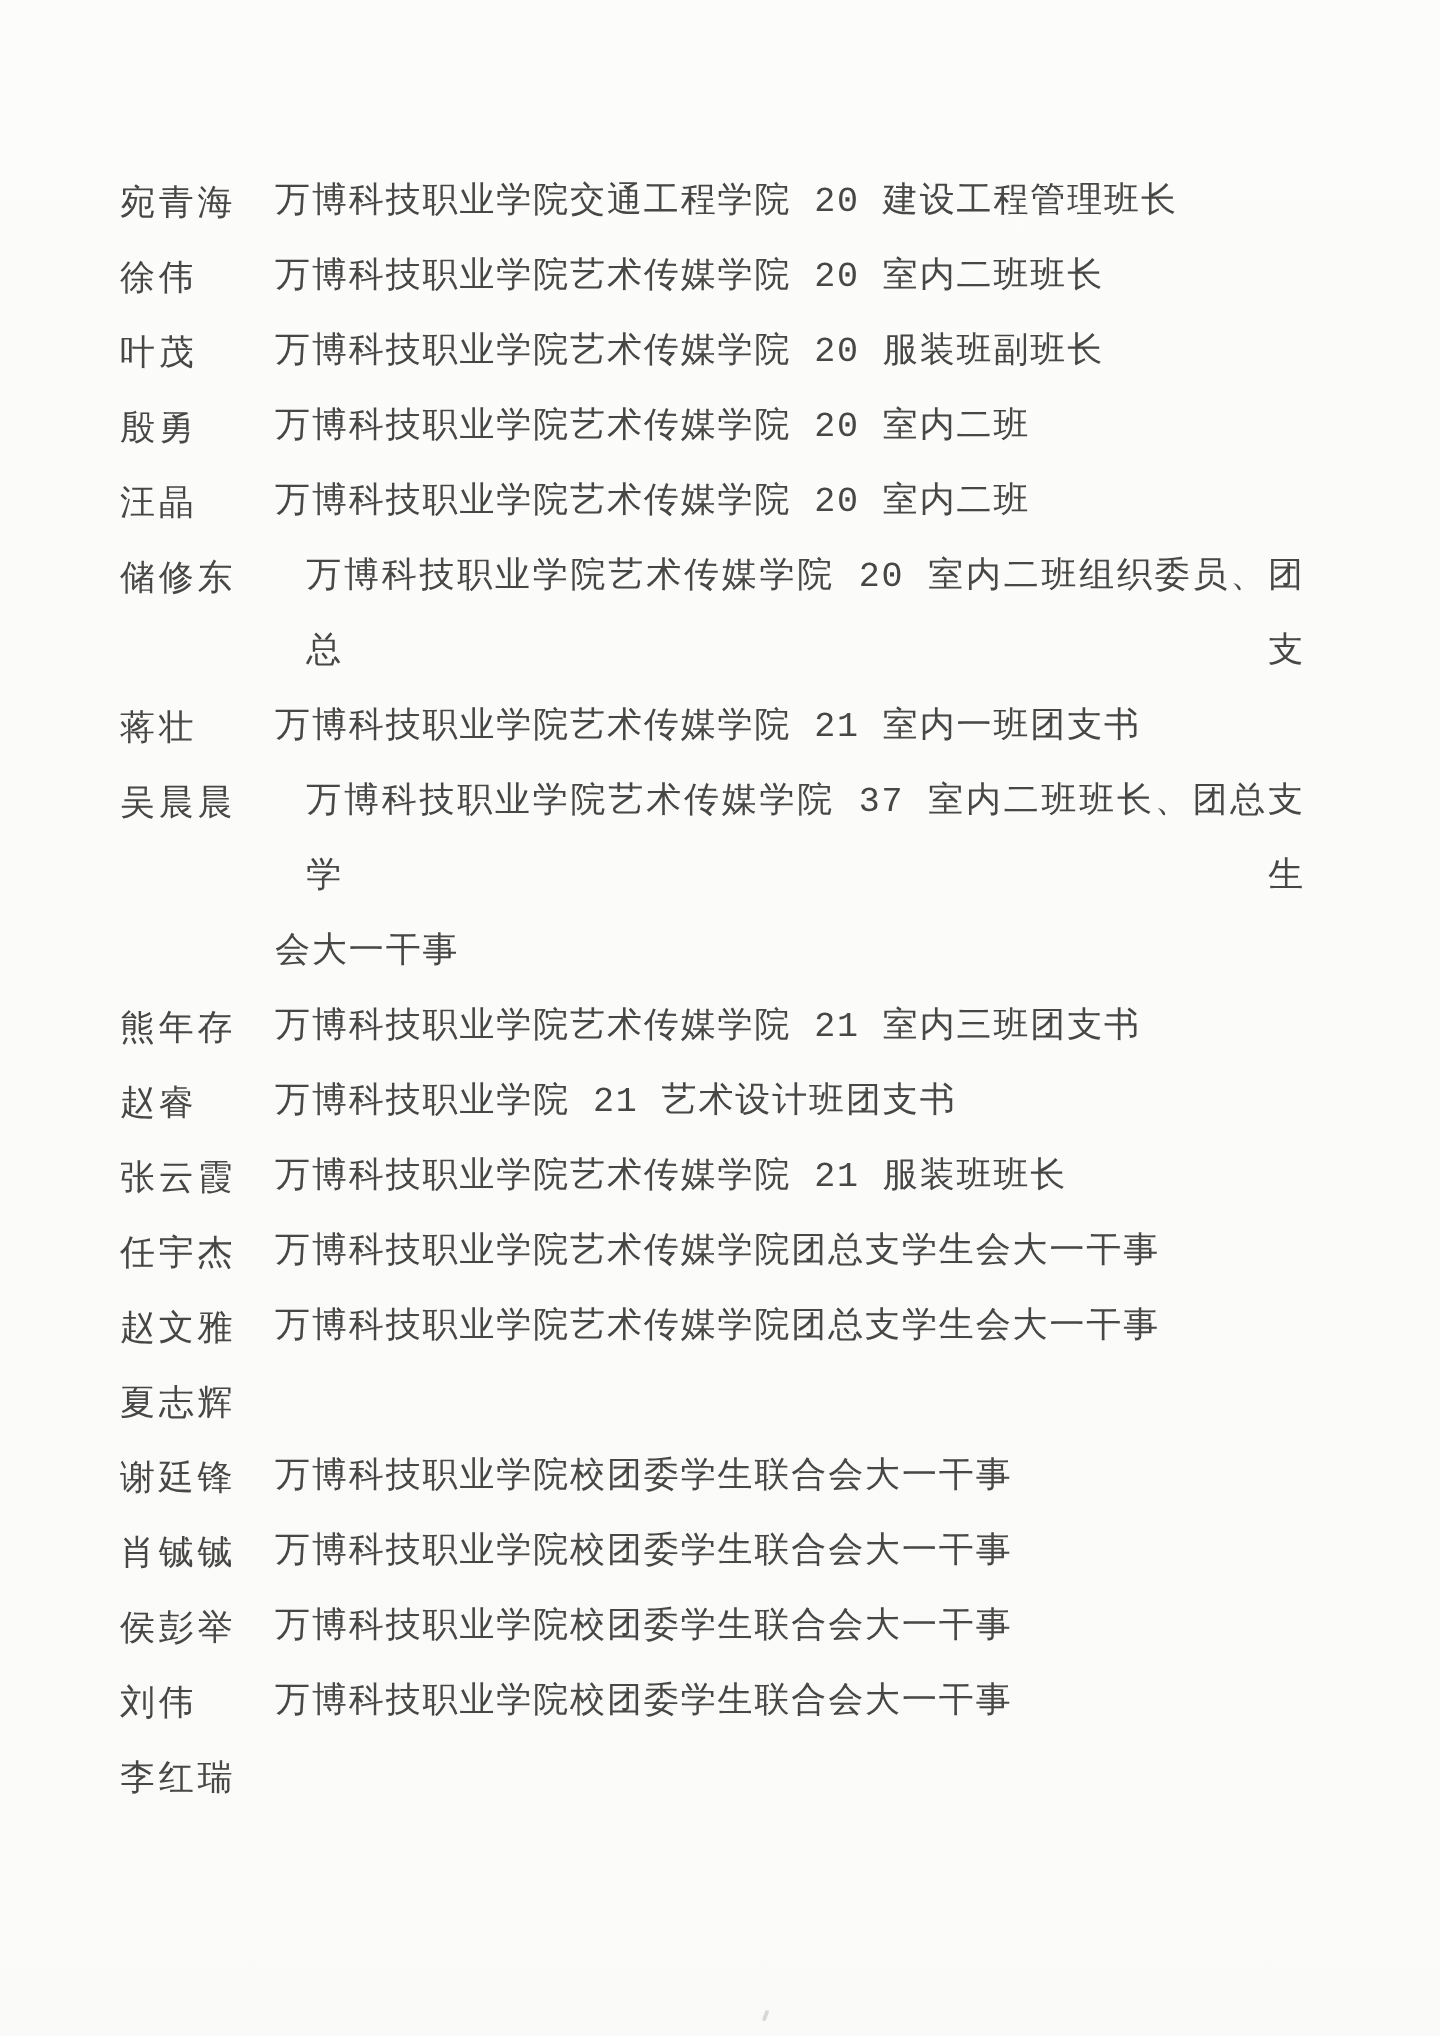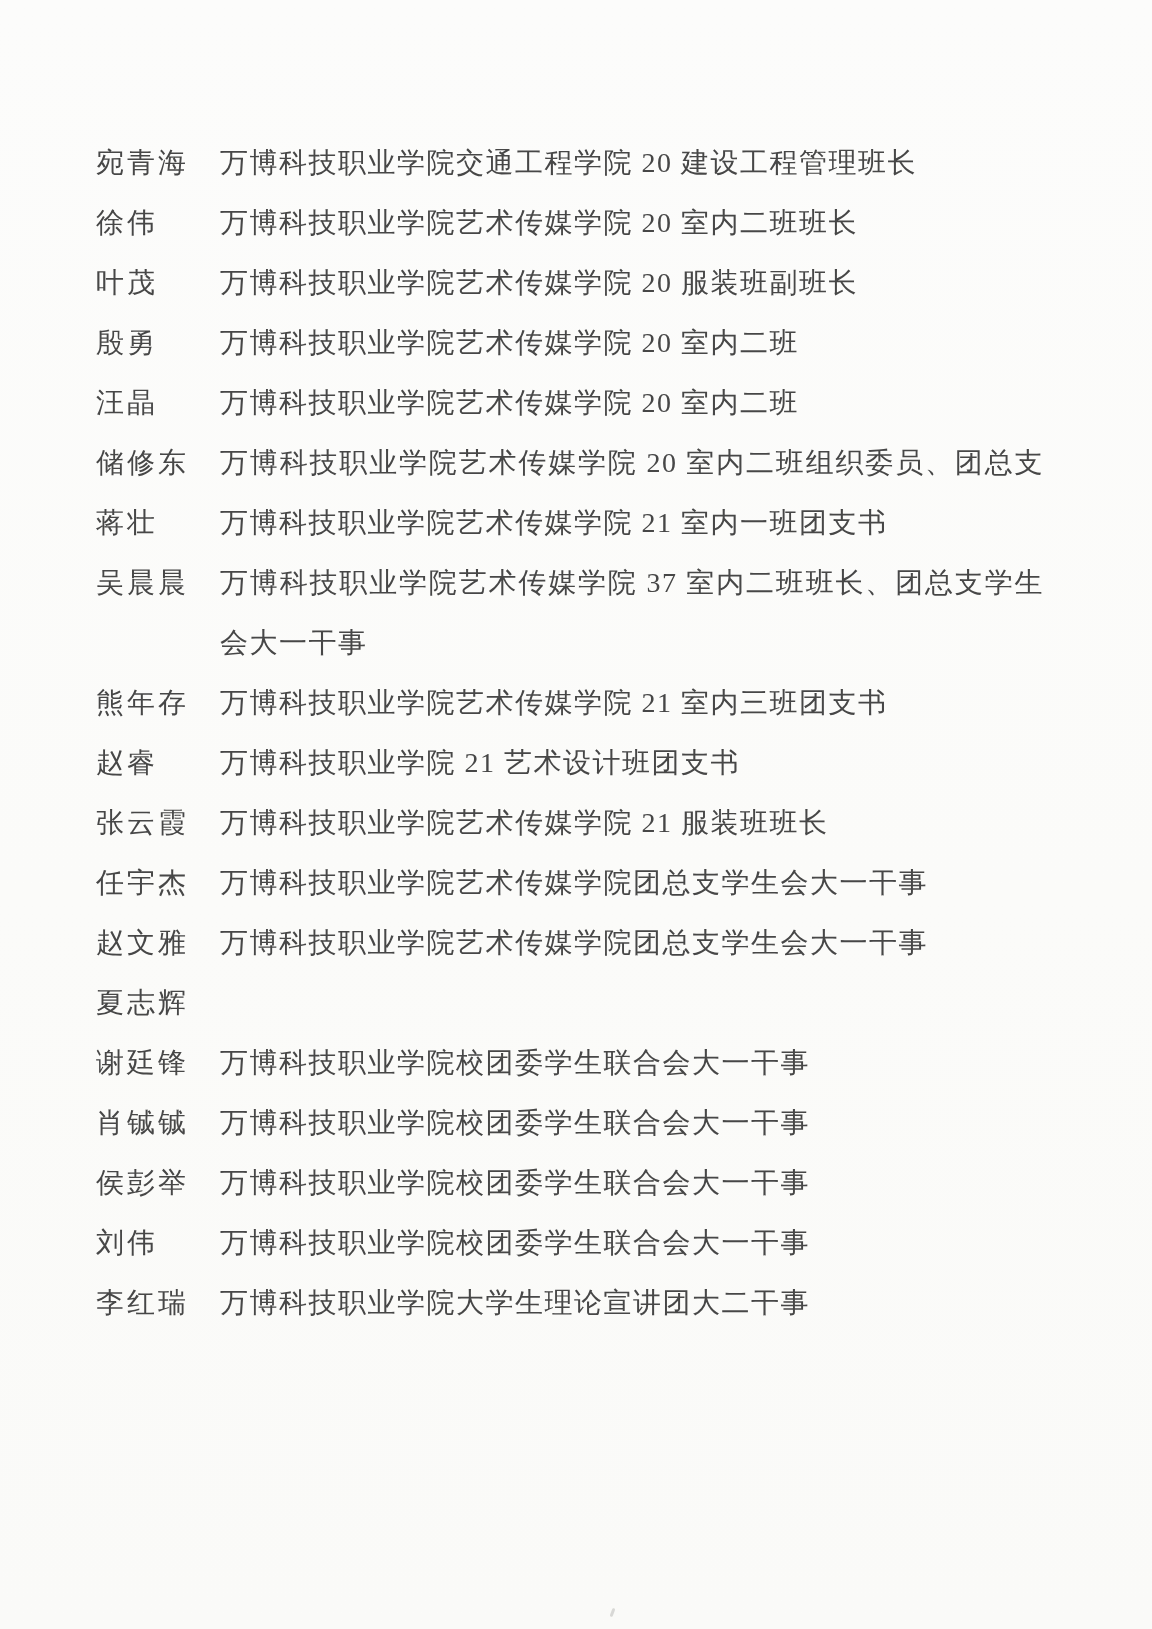--- a/index.html
+++ b/index.html
@@ -37,27 +37,29 @@
     line-height: 60px;
     letter-spacing: 3px;
     white-space: nowrap;
   }
   .desc-cell {
     width: 824px;
     flex: 0 0 824px;
     font-size: 28px;
     line-height: 60px;
     letter-spacing: 1.5px;
+    font-family: Liberation Mono, monospace;
   }
   .desc-line {
     text-align: left;
   }
   .desc-line.full {
     text-align: justify;
     text-align-last: justify;
+    margin-left: 25px;
   }
   .scan-speck {
     position: absolute;
     left: 611px;
     top: 1608px;
     width: 3px;
     height: 9px;
     background: #c6c6c3;
     opacity: 0.65;
     border-radius: 2px;
@@ -172,19 +174,16 @@
         </div>
       </div>
       <div class="row">
         <div class="name-cell">刘伟</div>
         <div class="desc-cell">
           <div class="desc-line">万博科技职业学院校团委学生联合会大一干事</div>
         </div>
       </div>
       <div class="row">
         <div class="name-cell">李红瑞</div>
-        <div class="desc-cell">
-          <div class="desc-line">万博科技职业学院大学生理论宣讲团大二干事</div>
-        </div>
       </div>
     </div>
   <div class="scan-speck"></div>
 </div>
 
 </body></html>

